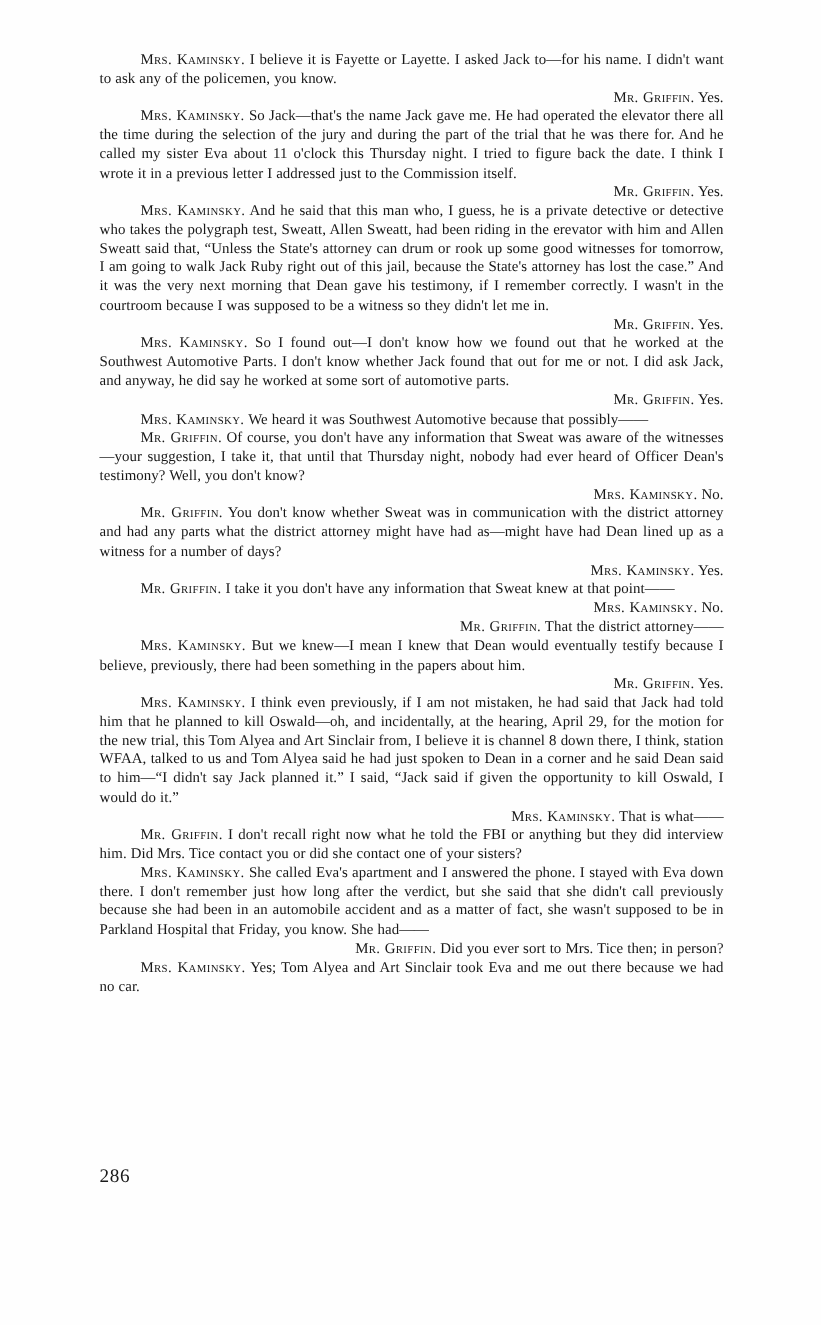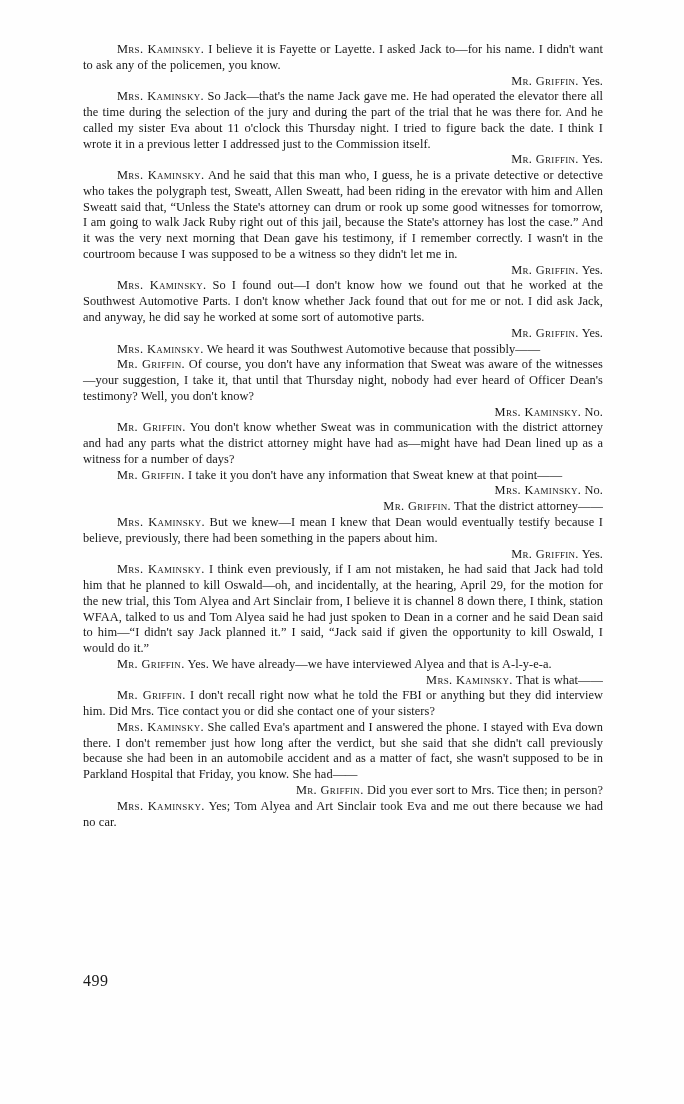--- a/index.html
+++ b/index.html
@@ -66,27 +66,27 @@
       <div class="para"><span class="speaker">Mrs. Kaminsky.</span><span> So Jack—that's the name Jack gave me.  He had operated the elevator there all the time during the selection of the jury and during the part of the trial that he was there for.  And he called my sister Eva about 11 o'clock this Thursday night.  I tried to figure back the date.  I think I wrote it in a previous letter I addressed just to the Commission itself.</span></div>
       <div class="para short"><span class="speaker">Mr. Griffin.</span><span> Yes.</span></div>
       <div class="para"><span class="speaker">Mrs. Kaminsky.</span><span> And he said that this man who, I guess, he is a private detective or detective who takes the polygraph test, Sweatt, Allen Sweatt, had been riding in the erevator with him and Allen Sweatt said that, “Unless the State's attorney can drum or rook up some good witnesses for tomorrow, I am going to walk Jack Ruby right out of this jail, because the State's attorney has lost the case.”  And it was the very next morning that Dean gave his testimony, if I remember correctly.  I wasn't in the courtroom because I was supposed to be a witness so they didn't let me in.</span></div>
       <div class="para short"><span class="speaker">Mr. Griffin.</span><span> Yes.</span></div>
       <div class="para"><span class="speaker">Mrs. Kaminsky.</span><span> So I found out—I don't know how we found out that he worked at the Southwest Automotive Parts.  I don't know whether Jack found that out for me or not.  I did ask Jack, and anyway, he did say he worked at some sort of automotive parts.</span></div>
       <div class="para short"><span class="speaker">Mr. Griffin.</span><span> Yes.</span></div>
       <div class="para"><span class="speaker">Mrs. Kaminsky.</span><span> We heard it was Southwest Automotive because that possibly——</span></div>
       <div class="para"><span class="speaker">Mr. Griffin.</span><span> Of course, you don't have any information that Sweat was aware of the witnesses—your suggestion, I take it, that until that Thursday night, nobody had ever heard of Officer Dean's testimony?  Well, you don't know?</span></div>
       <div class="para short"><span class="speaker">Mrs. Kaminsky.</span><span> No.</span></div>
       <div class="para"><span class="speaker">Mr. Griffin.</span><span> You don't know whether Sweat was in communication with the district attorney and had any parts what the district attorney might have had as—might have had Dean lined up as a witness for a number of days?</span></div>
+      <div class="para short"><span class="speaker">Mrs. Kaminsky.</span><span> Yes.</span></div>
       <div class="para"><span class="speaker">Mr. Griffin.</span><span> I take it you don't have any information that Sweat knew at that point——</span></div>
       <div class="para short"><span class="speaker">Mrs. Kaminsky.</span><span> No.</span></div>
       <div class="para short"><span class="speaker">Mr. Griffin.</span><span> That the district attorney——</span></div>
       <div class="para"><span class="speaker">Mrs. Kaminsky.</span><span> But we knew—I mean I knew that Dean would eventually testify because I believe, previously, there had been something in the papers about him.</span></div>
       <div class="para short"><span class="speaker">Mr. Griffin.</span><span> Yes.</span></div>
       <div class="para"><span class="speaker">Mrs. Kaminsky.</span><span> I think even previously, if I am not mistaken, he had said that Jack had told him that he planned to kill Oswald—oh, and incidentally, at the hearing, April 29, for the motion for the new trial, this Tom Alyea and Art Sinclair from, I believe it is channel 8 down there, I think, station WFAA, talked to us and Tom Alyea said he had just spoken to Dean in a corner and he said Dean said to him—“I didn't say Jack planned it.”  I said, “Jack said if given the opportunity to kill Oswald, I would do it.”</span></div>
-      <div class="para"><span class="speaker">Mr. Griffin.</span><span> Yes.  We have already—we have interviewed Alyea and that is A-l-y-e-a.</span></div>
       <div class="para short"><span class="speaker">Mrs. Kaminsky.</span><span> That is what——</span></div>
       <div class="para"><span class="speaker">Mr. Griffin.</span><span> I don't recall right now what he told the FBI or anything but they did interview him.  Did Mrs. Tice contact you or did she contact one of your sisters?</span></div>
       <div class="para"><span class="speaker">Mrs. Kaminsky.</span><span> She called Eva's apartment and I answered the phone.  I stayed with Eva down there.  I don't remember just how long after the verdict, but she said that she didn't call previously because she had been in an automobile accident and as a matter of fact, she wasn't supposed to be in Parkland Hospital that Friday, you know.  She had——</span></div>
       <div class="para short"><span class="speaker">Mr. Griffin.</span><span> Did you ever sort to Mrs. Tice then; in person?</span></div>
       <div class="para"><span class="speaker">Mrs. Kaminsky.</span><span> Yes; Tom Alyea and Art Sinclair took Eva and me out there because we had no car.</span></div>
     </div>
-  <div class="page-number">499</div>
+  <div class="page-number">286</div>
 </div>
 
 </body></html>

